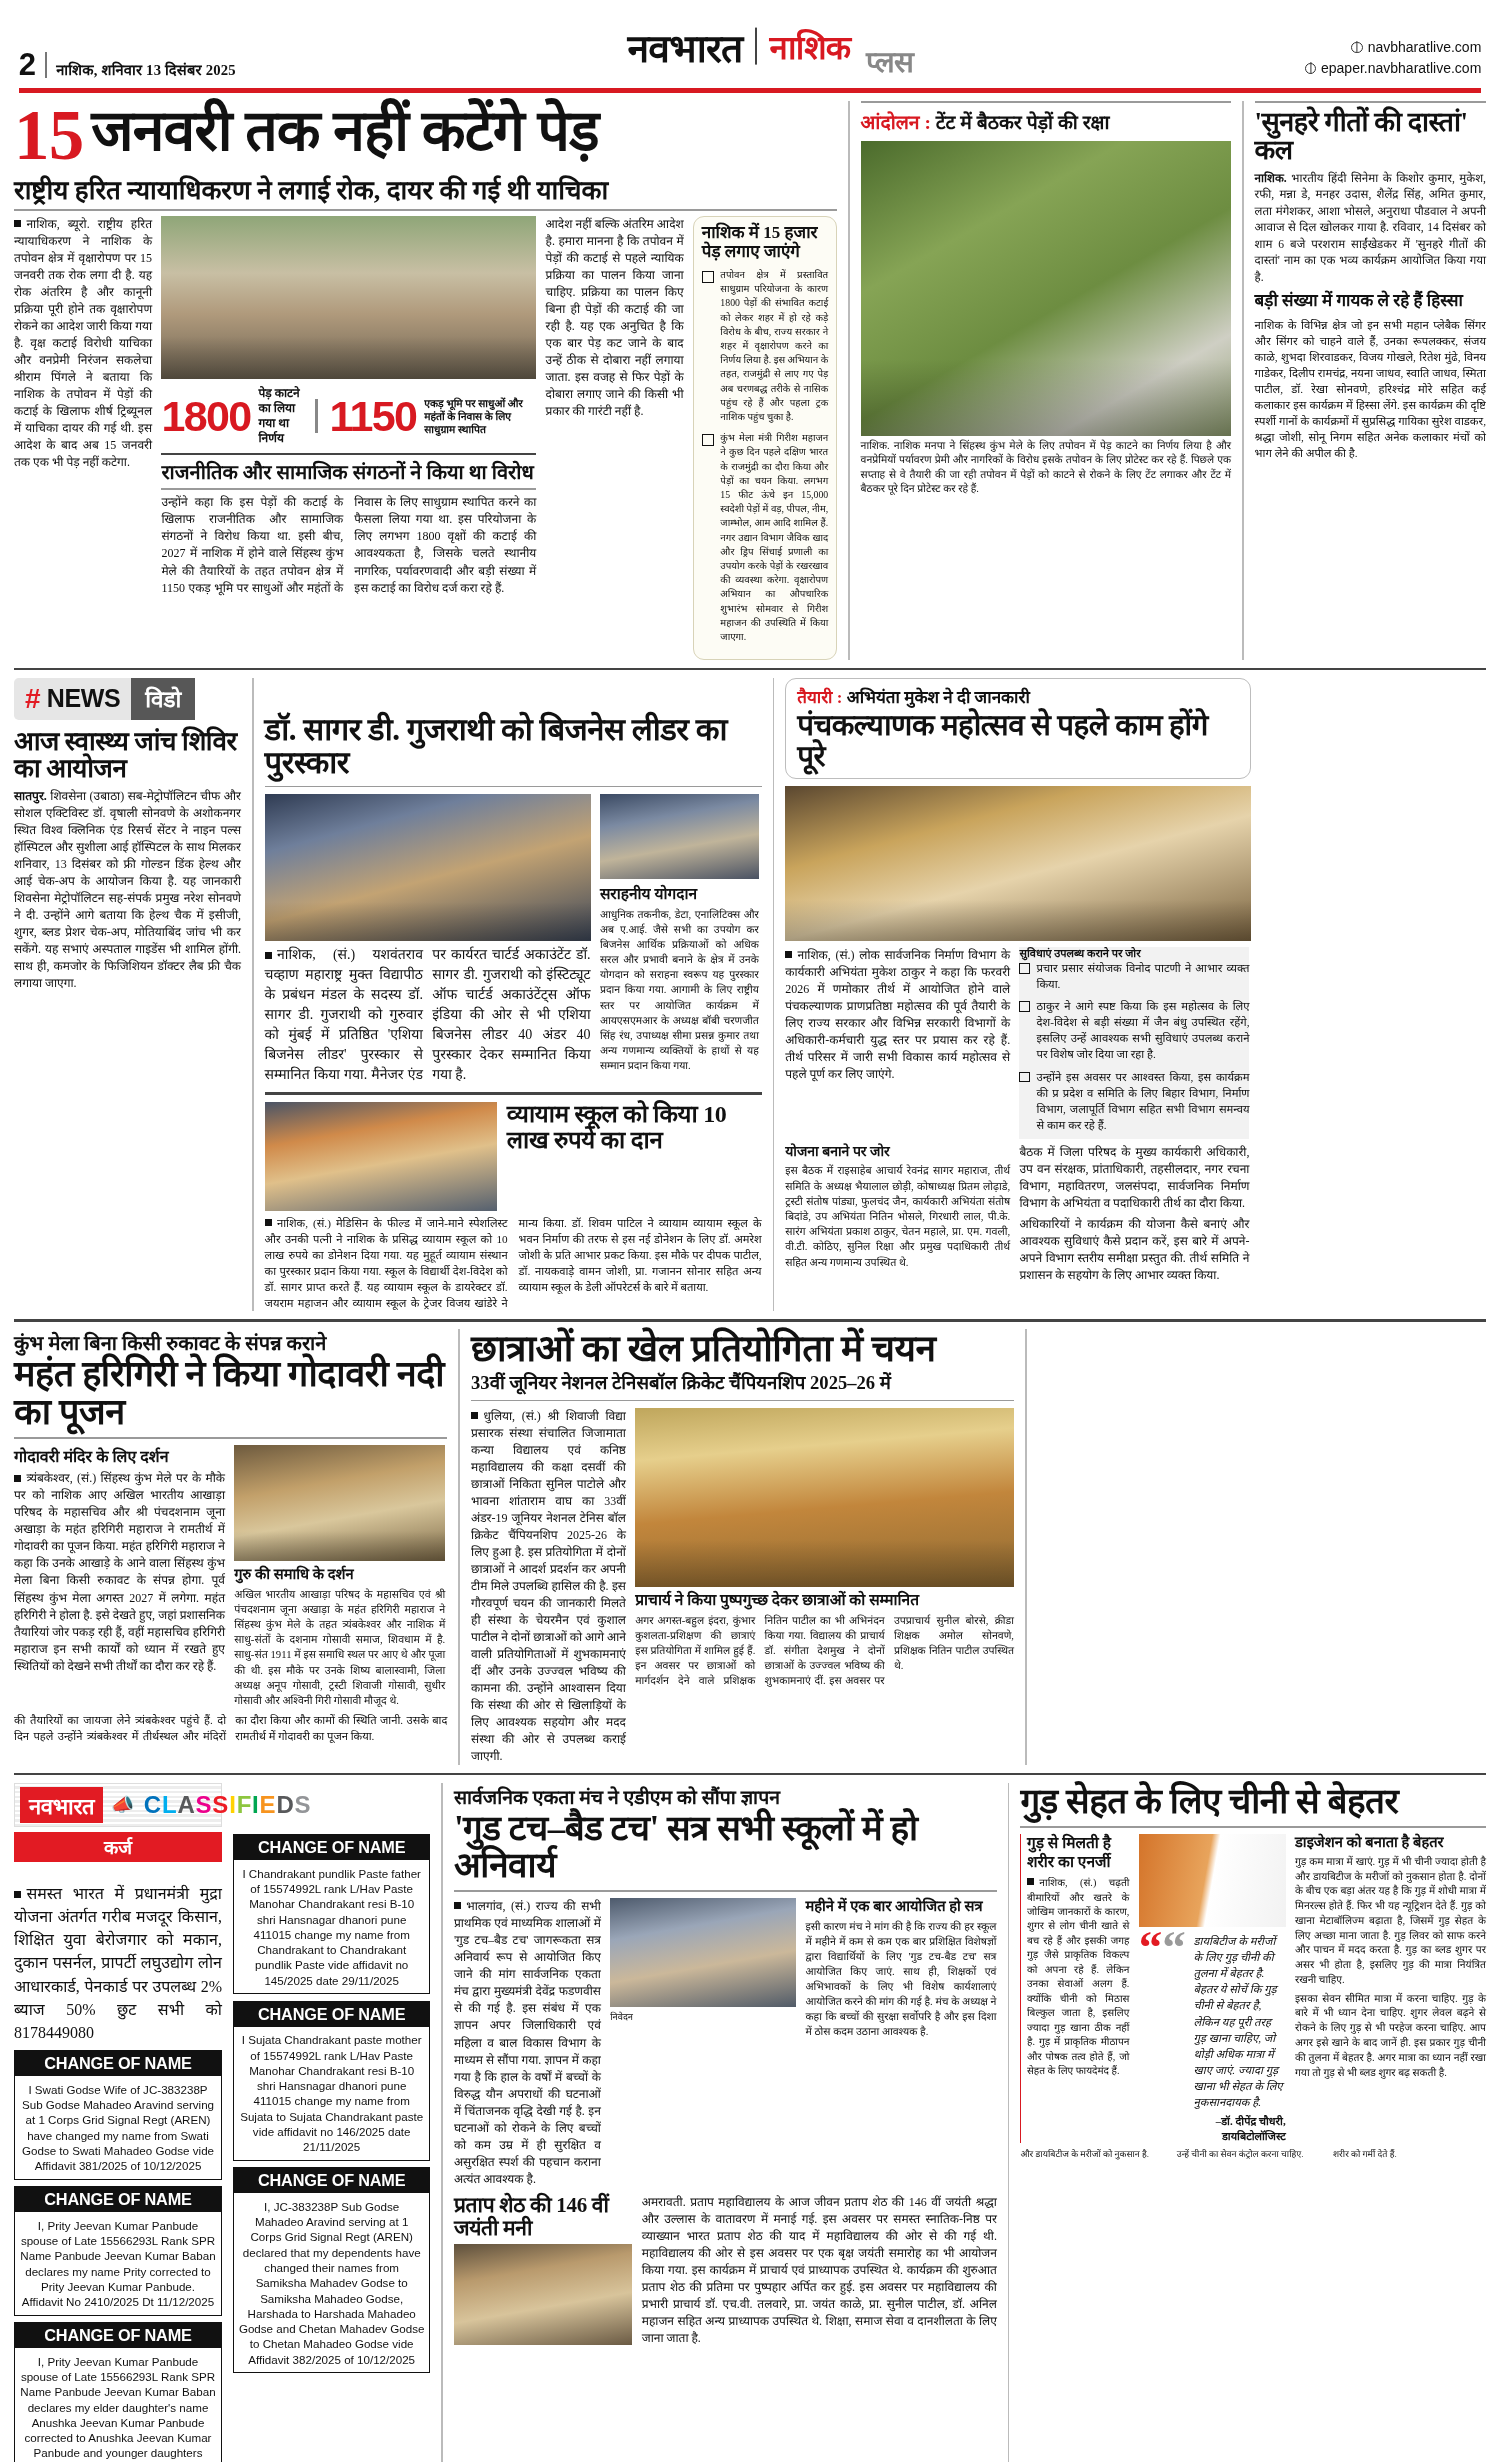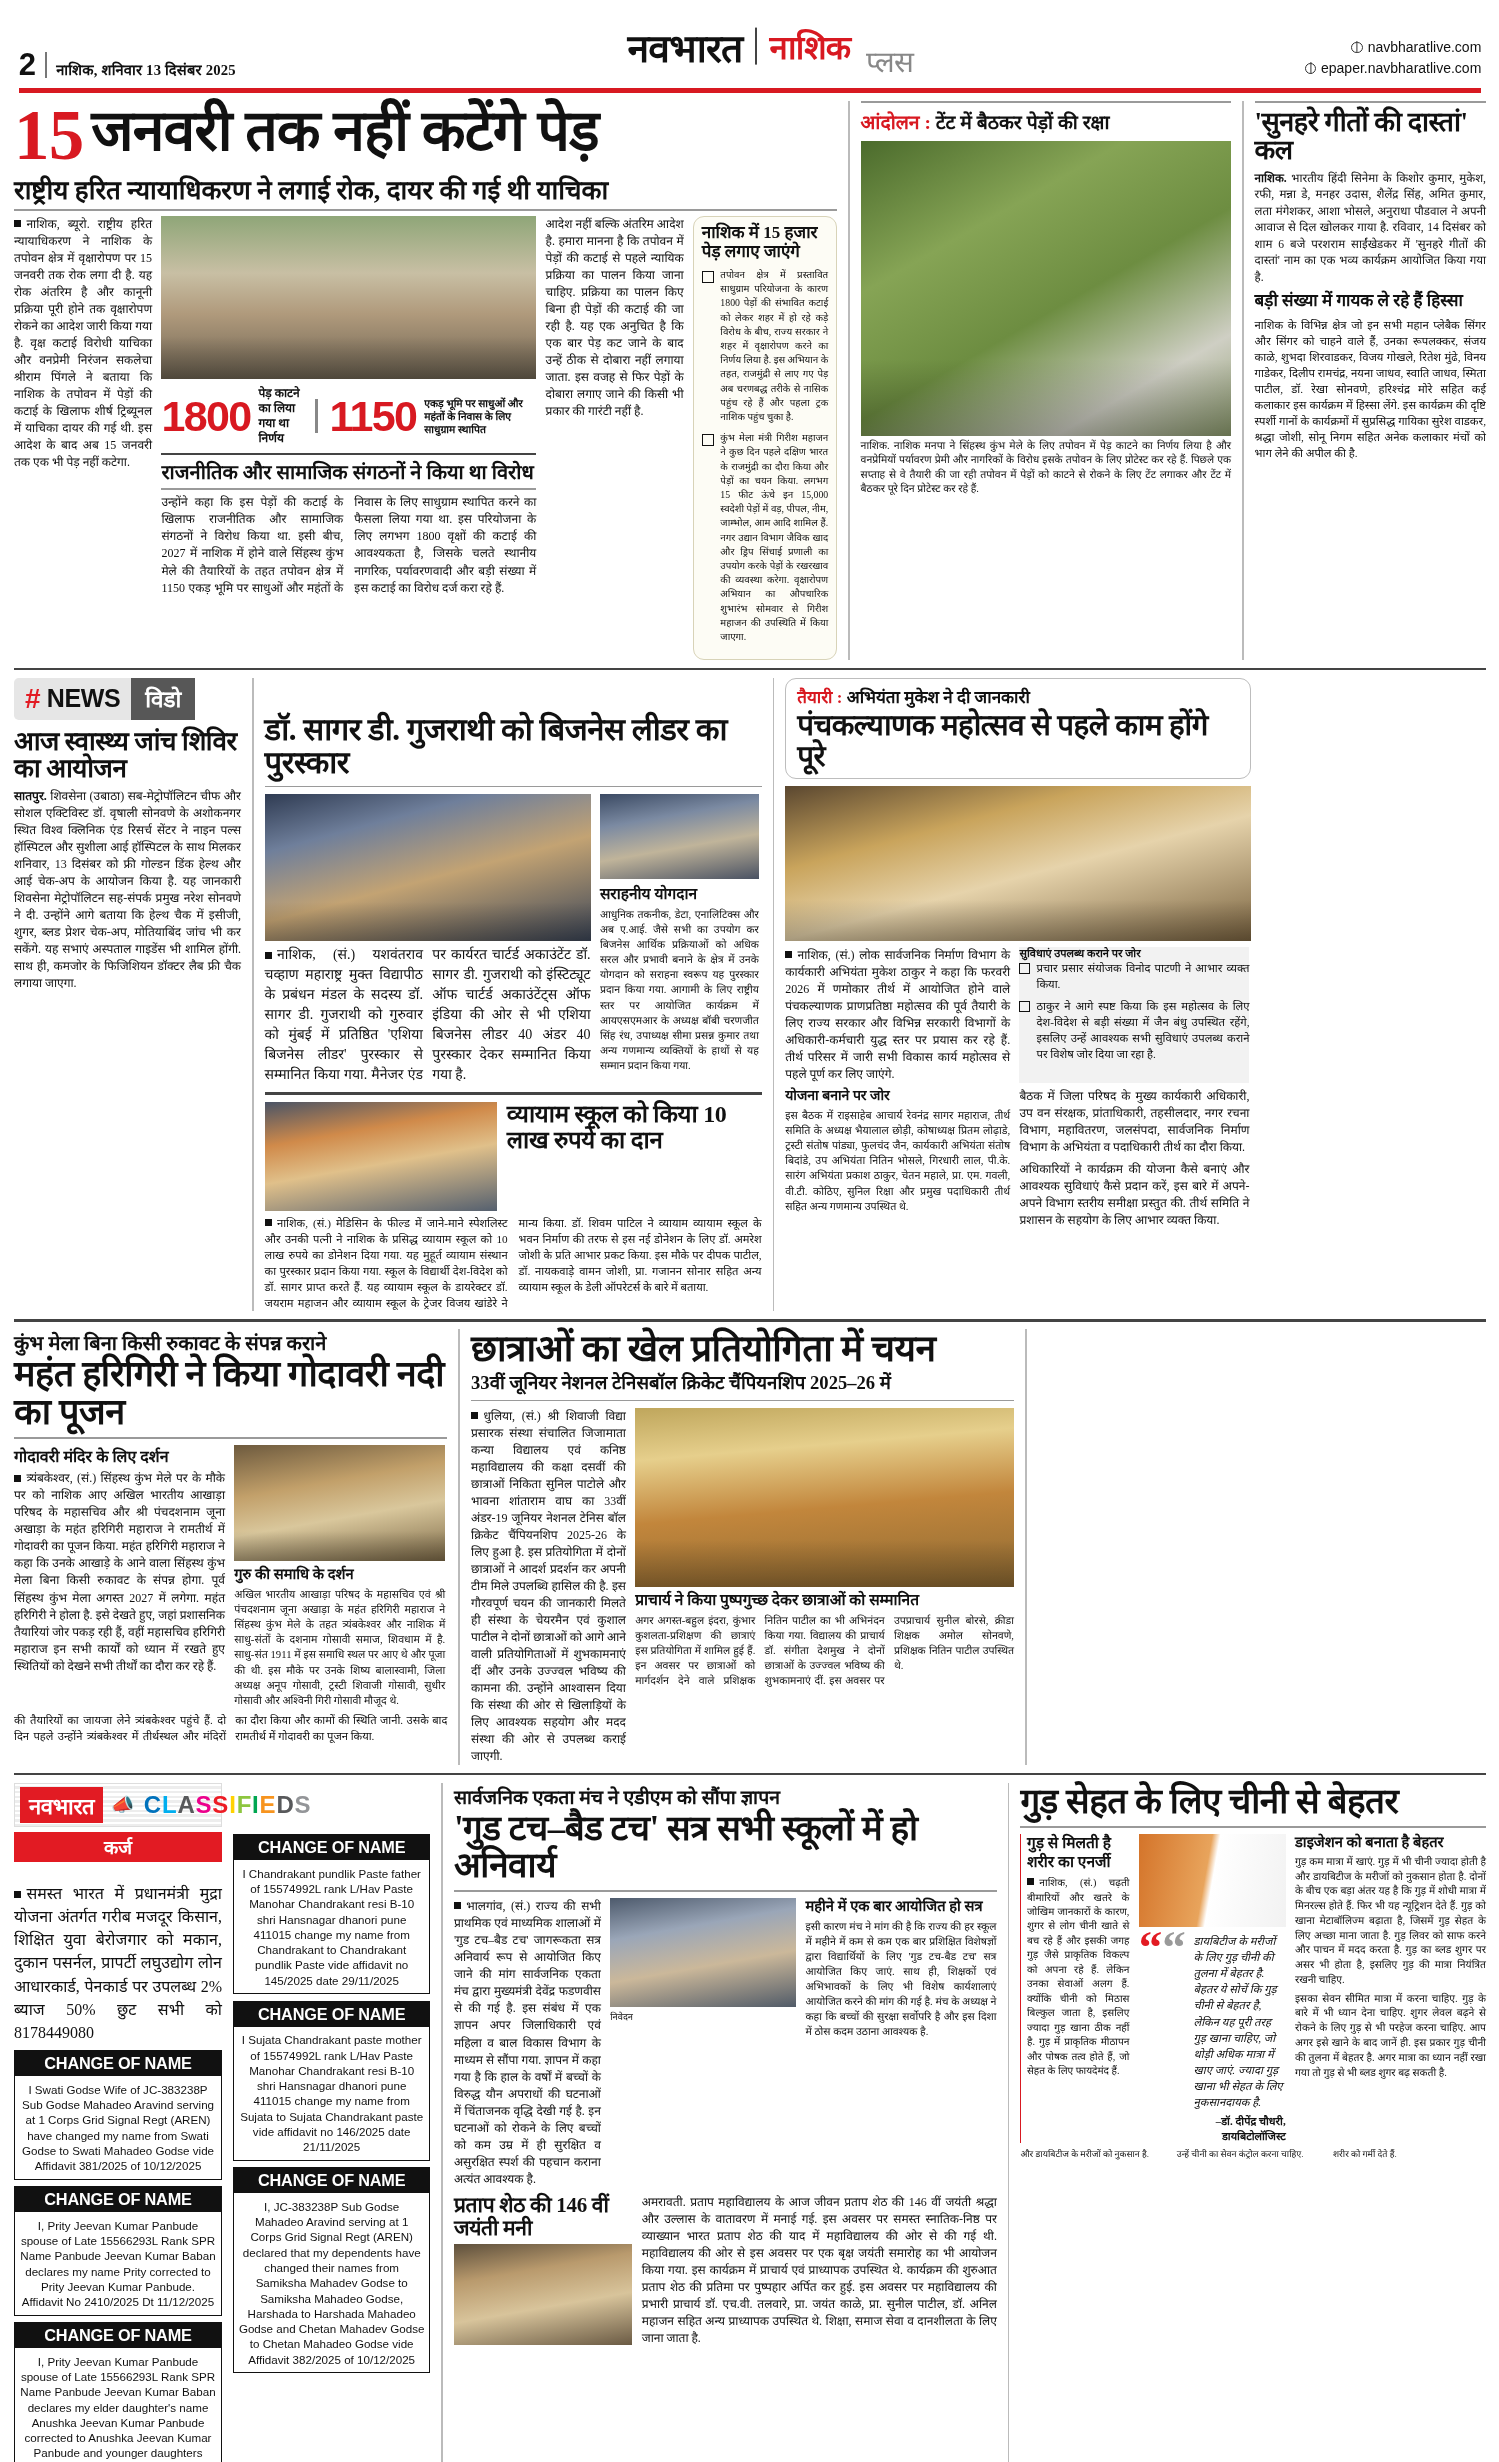--- a/index.html
+++ b/index.html
@@ -18,21 +18,21 @@
   .masthead { display: flex; align-items: flex-end; justify-content: space-between;
               height: 85px; padding: 26px 4.7px 6.2px 4.7px; }
   .mast-left { display: flex; align-items: baseline; gap: 9.3px; }
   .page-num { font-size: 31px; font-weight: 700; font-family: "Liberation Sans", sans-serif; line-height: .9; }
   .mast-divider { width: 1.6px; height: 26px; background: #777; align-self: center; }
   .mast-date { font-size: 14.7px; font-weight: 600; letter-spacing: 0.2px; }
   .mast-center { display: flex; align-items: center; gap: 12.4px; transform: translateY(1.6px); }
   .logo-nav { font-size: 39px; font-weight: 900; letter-spacing: -0.8px; font-family: "Liberation Serif", serif; }
   .logo-sep { width: 2.3px; height: 37px; background: #444; }
   .logo-nashik { font-size: 33px; font-weight: 900; color: #d81921; letter-spacing: -0.8px; }
-  .logo-plus { font-size: 29.5px; font-weight: 400; color: #888; letter-spacing: -0.8px; margin-left: 3.1px; margin-top: 27px; }
+  .logo-plus { font-size: 29.5px; font-weight: 700; color: #888; letter-spacing: -0.8px; margin-left: 3.1px; margin-top: 27px; }
   .mast-right { text-align: right; font-size: 14px; line-height: 1.5; font-family: "Liberation Sans", sans-serif; }
   .mast-right div { display: flex; align-items: center; justify-content: flex-end; gap: 4.7px; }
   .globe { display: inline-block; width: 11.6px; height: 11.6px; border: 1.2px solid #333; border-radius: 50%; position: relative; }
   .globe:after { content: ""; position: absolute; left: 50%; top: -1.2px; bottom: -1.2px; width: 1.2px; background: #333; transform: translateX(-50%); }
 
   .red-rule { height: 5.4px; background: #d81921; margin: 3.1px 4.7px 0 4.7px; }
   .thin-rule { height: 1.6px; background: #9a9a9a; margin: 4.7px 0; }
   .thin-rule-dark { height: 2.3px; background: #444; margin: 4.7px 0; }
 
   
@@ -306,20 +306,21 @@
       <div class="cols" style="gap:9.3px; margin-top:6.2px;">
         <div style="width:225px;" class="body-text">
           <span class="lead">नाशिक, (सं.)</span>
           <span>लोक सार्वजनिक निर्माण विभाग के कार्यकारी अभियंता मुकेश ठाकुर ने कहा कि फरवरी 2026 में णमोकार तीर्थ में आयोजित होने वाले पंचकल्याणक प्राणप्रतिष्ठा महोत्सव की पूर्व तैयारी के लिए राज्य सरकार और विभिन्न सरकारी विभागों के अधिकारी-कर्मचारी युद्ध स्तर पर प्रयास कर रहे हैं. तीर्थ परिसर में जारी सभी विकास कार्य महोत्सव से पहले पूर्ण कर लिए जाएंगे.</span>
         </div>
         <div style="width:230px;" class="box-grey">
           <div class="h-xs" style="font-size:11px; margin-bottom:0;">सुविधाएं उपलब्ध कराने पर जोर</div>
           <ul class="sq-list">
             <li>प्रचार प्रसार संयोजक विनोद पाटणी ने आभार व्यक्त किया.</li>
             <li>ठाकुर ने आगे स्पष्ट किया कि इस महोत्सव के लिए देश-विदेश से बड़ी संख्या में जैन बंधु उपस्थित रहेंगे, इसलिए उन्हें आवश्यक सभी सुविधाएं उपलब्ध कराने पर विशेष जोर दिया जा रहा है.</li>
+            <li>उन्होंने इस अवसर पर आश्वस्त किया, इस कार्यक्रम की प्र प्रदेश व समिति के लिए बिहार विभाग, निर्माण विभाग, जलापूर्ति विभाग सहित सभी विभाग समन्वय से काम कर रहे हैं.</li>
           </ul>
         </div>
       </div>
       <div class="cols" style="gap:9.3px; margin-top:4.7px;">
         <div style="width:225px;" class="body-text">
           <div class="h-xs" style="font-size:14px; margin-bottom:3.1px;">योजना बनाने पर जोर</div>
           <div style="font-size:10.7px;">इस बैठक में राइसाहेब आचार्य रेवनंद्र सागर महाराज, तीर्थ समिति के अध्यक्ष भैयालाल छोड़ी, कोषाध्यक्ष प्रितम लोढ़ाडे, ट्रस्टी संतोष पांड्या, फुलचंद जैन, कार्यकारी अभियंता संतोष बिदांडे, उप अभियंता नितिन भोसले, गिरधारी लाल, पी.के. सारंग अभियंता प्रकाश ठाकुर, चेतन महाले, प्रा. एम. गवली, वी.टी. कोठिए, सुनिल रिक्षा और प्रमुख पदाधिकारी तीर्थ सहित अन्य गणमान्य उपस्थित थे.</div>
         </div>
         <div style="width:230px;" class="body-text">
           <p>बैठक में जिला परिषद के मुख्य कार्यकारी अधिकारी, उप वन संरक्षक, प्रांताधिकारी, तहसीलदार, नगर रचना विभाग, महावितरण, जलसंपदा, सार्वजनिक निर्माण विभाग के अभियंता व पदाधिकारी तीर्थ का दौरा किया.</p>

